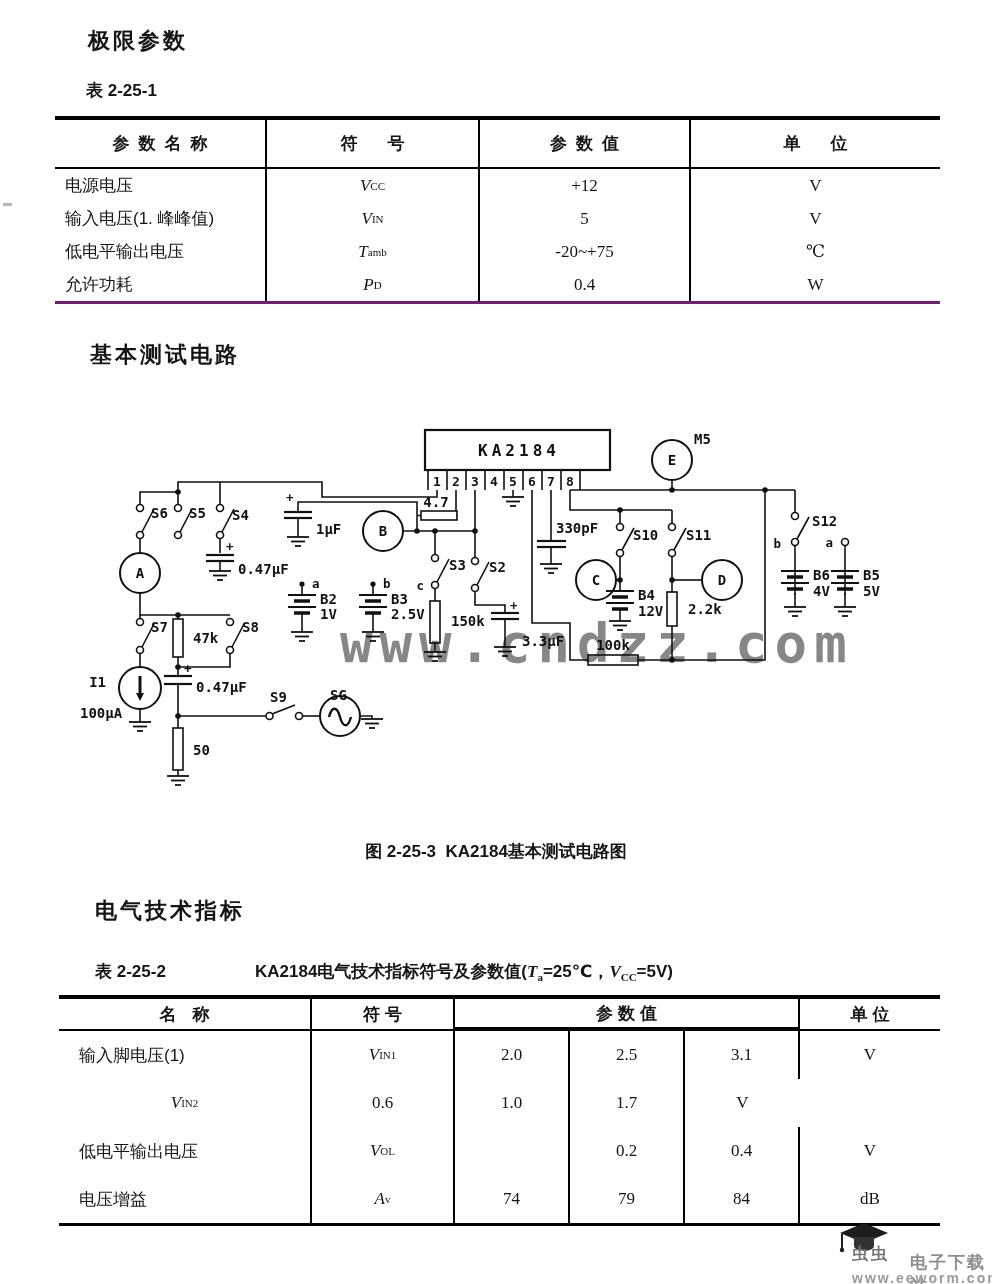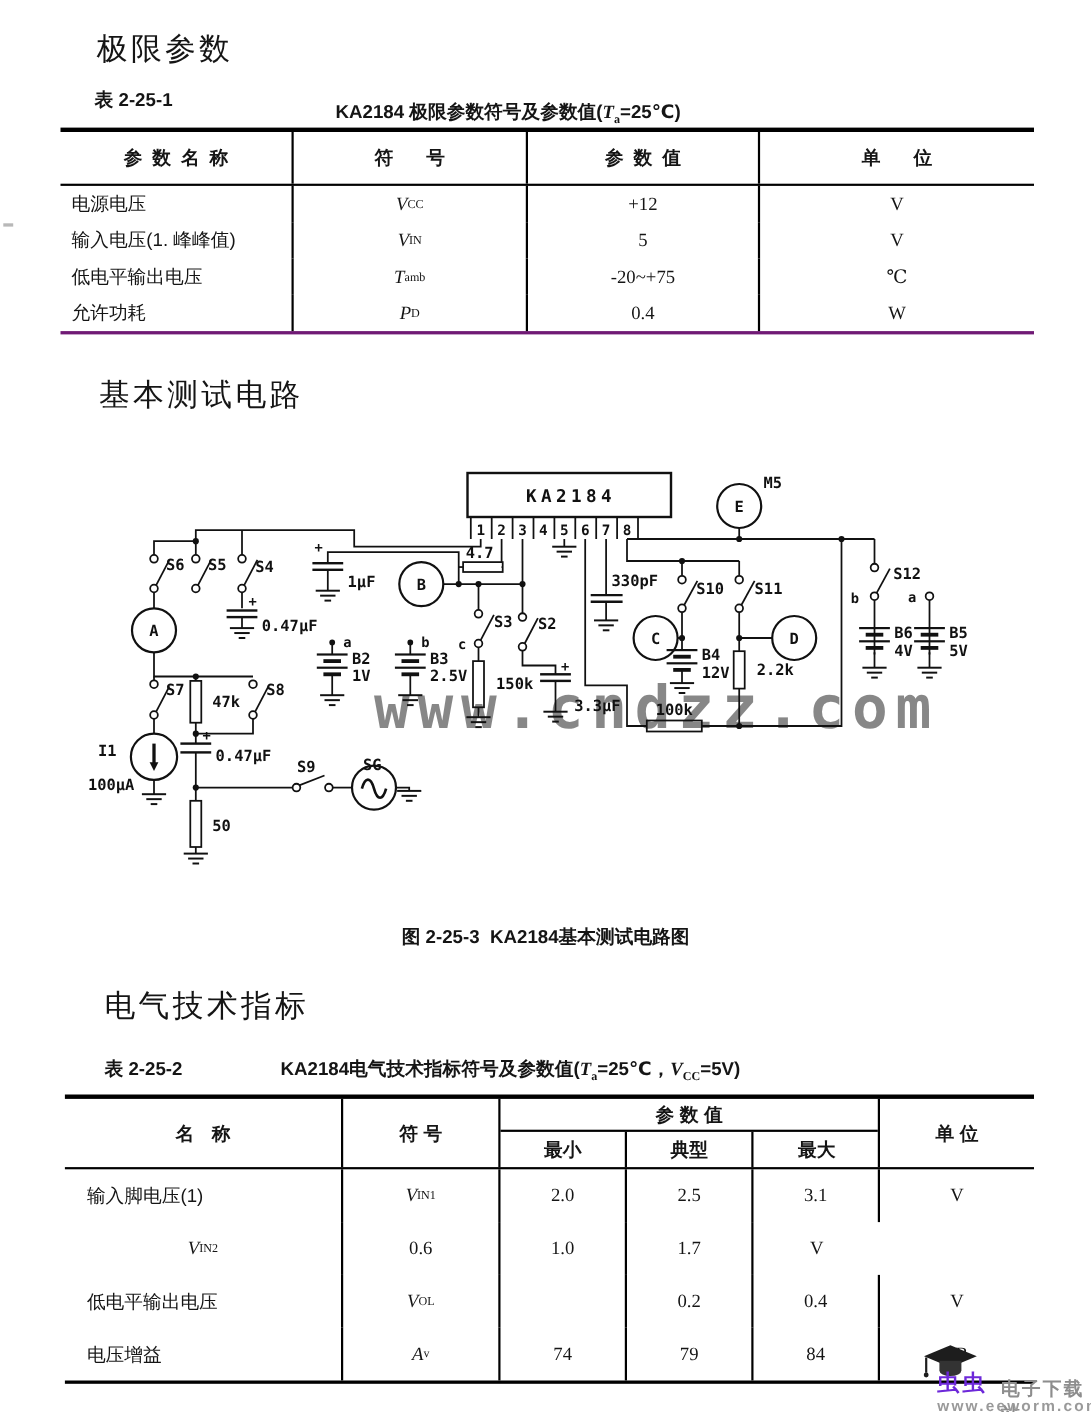--- a/index.html
+++ b/index.html
@@ -1,19 +1,19 @@
 <!DOCTYPE html>
 <html><head>
 <meta charset="utf-8">
 <style>
   html,body{margin:0;padding:0;background:#e8e8e8;}
   .page{position:relative;width:992px;height:1284px;background:#ffffff;overflow:hidden;
         font-family:"Liberation Sans","DejaVu Sans",sans-serif;color:#151515;}
   .abs{position:absolute;}
-  .h1{font-size:28px;font-weight:normal;letter-spacing:3px;}
+  .h1{font-size:22px;font-weight:bold;letter-spacing:3px;}
   .cap{font-size:17px;font-weight:bold;}
   .serif{font-family:"Liberation Serif","DejaVu Serif",serif;}
   .sym i{font-family:"Liberation Serif","DejaVu Serif",serif;font-style:italic;font-size:17px;}
   .sym sub{font-family:"Liberation Serif","DejaVu Serif",serif;font-size:11px;font-style:normal;}
   
   .t1{position:absolute;left:55px;top:116px;width:885px;border-top:4px solid #000;border-bottom:3px solid #701a75;}
   .t1 .hrow{display:grid;grid-template-columns:212px 213px 211px 249px;height:47px;border-bottom:2.5px solid #000;}
   .t1 .brow{display:grid;grid-template-columns:212px 213px 211px 249px;height:33px;}
   .t1 .c{display:flex;align-items:center;justify-content:center;font-size:17px;}
   .t1 .c.l{justify-content:flex-start;padding-left:10px;}
@@ -40,35 +40,34 @@
   .circuit{position:absolute;left:0;top:410px;width:992px;height:470px;}
   .circuit text{fill:#111;font-family:"DejaVu Sans Mono","Liberation Mono",monospace;font-weight:bold;}
   .lbl{font-size:14px;}
   .lbl-s{font-size:12.5px;}
   .pin{font-size:13px;text-anchor:middle;}
   .mtr{font-size:14px;text-anchor:middle;}
   .chipname{font-size:16px;letter-spacing:4px;text-anchor:middle;}
   .wm-mid{font-size:54px;letter-spacing:7px;fill:#c9c9c9;opacity:0.5;font-weight:bold;}
   
   .foot{position:absolute;z-index:5;}
-  .brand-red{font-size:20px;font-weight:bold;color:#6d28d9;letter-spacing:3px;}
+  .brand-red{font-size:16px;font-weight:bold;color:#737373;letter-spacing:3px;}
   .brand-gray{font-size:17px;font-weight:bold;color:#8d8d8d;letter-spacing:2px;}
   .brand-url{font-size:14px;font-weight:bold;color:#9a9a9a;letter-spacing:2px;}
   .edge-mark{position:absolute;left:3px;top:203px;width:9px;height:3px;background:#888;opacity:.6;}
 </style>
 </head>
 <body>
 
 <div class="page">
   <div class="edge-mark"></div>
 
   <div class="abs h1" style="left:88px;top:26px;">极限参数</div>
 
   <div class="abs cap" style="left:86px;top:79px;">表 2-25-1</div>
-  <div class="abs cap" style="left:305px;top:90px;"><span>KA2184 极限参数符号及参数值(</span><i class="serif">T</i><sub class="serif" style="font-size:11px">a</sub><span>=25℃)</span></div>
 
   <div class="t1">
     <div class="hrow">
       <div class="c bd hd ls-m">参数名称</div>
       <div class="c bd hd ls-w">符号</div>
       <div class="c bd hd ls-m">参数值</div>
       <div class="c hd ls-w">单位</div>
     </div>
     <div class="brow">
       <div class="c bd l">电源电压</div>
@@ -426,25 +425,20 @@
 
   <div class="abs cap" style="left:95px;top:960px;">表 2-25-2</div>
   <div class="abs cap" style="left:255px;top:960px;"><span>KA2184电气技术指标符号及参数值(</span><i class="serif">T</i><sub class="serif" style="font-size:11px">a</sub><span>=25℃，</span><i class="serif">V</i><sub class="serif" style="font-size:11px">CC</sub><span>=5V)</span></div>
 
   <div class="t2">
     <div class="head">
       <div class="hc bd ls-t">名称</div>
       <div class="hc bd ls-s">符号</div>
       <div class="pvwrap bd">
         <div class="pv ls-s">参数值</div>
-        <div class="sub3">
-          <div class="hc bd">最小</div>
-          <div class="hc bd">典型</div>
-          <div class="hc">最大</div>
-        </div>
       </div>
       <div class="hc ls-s">单位</div>
     </div>
     <div class="brow">
       <div class="c bd l">输入脚电压(1)</div>
       <div class="c bd sym">
           <i>V</i>
           <sub>IN1</sub>
         </div>
       <div class="c bd val">2.0</div>

